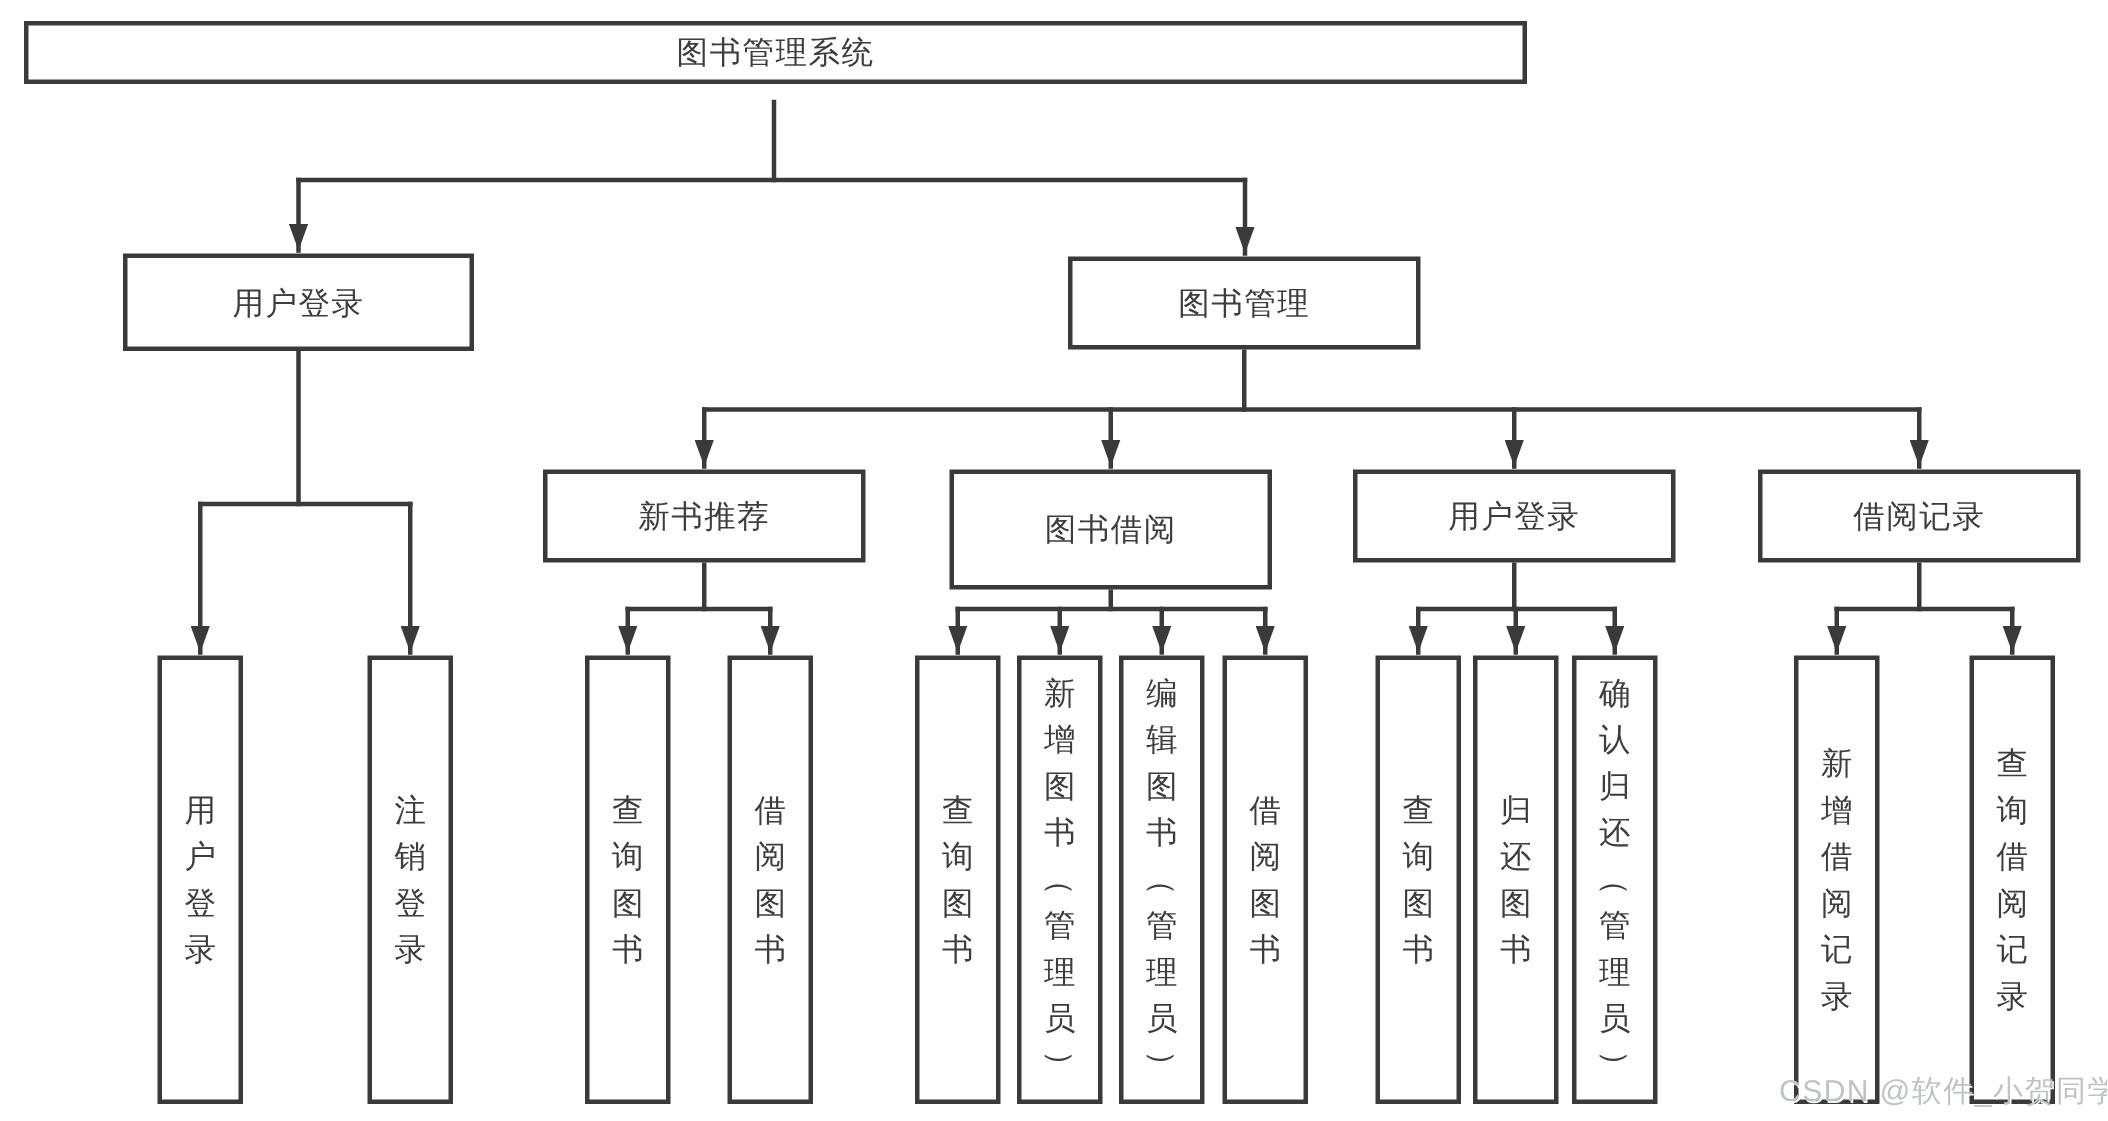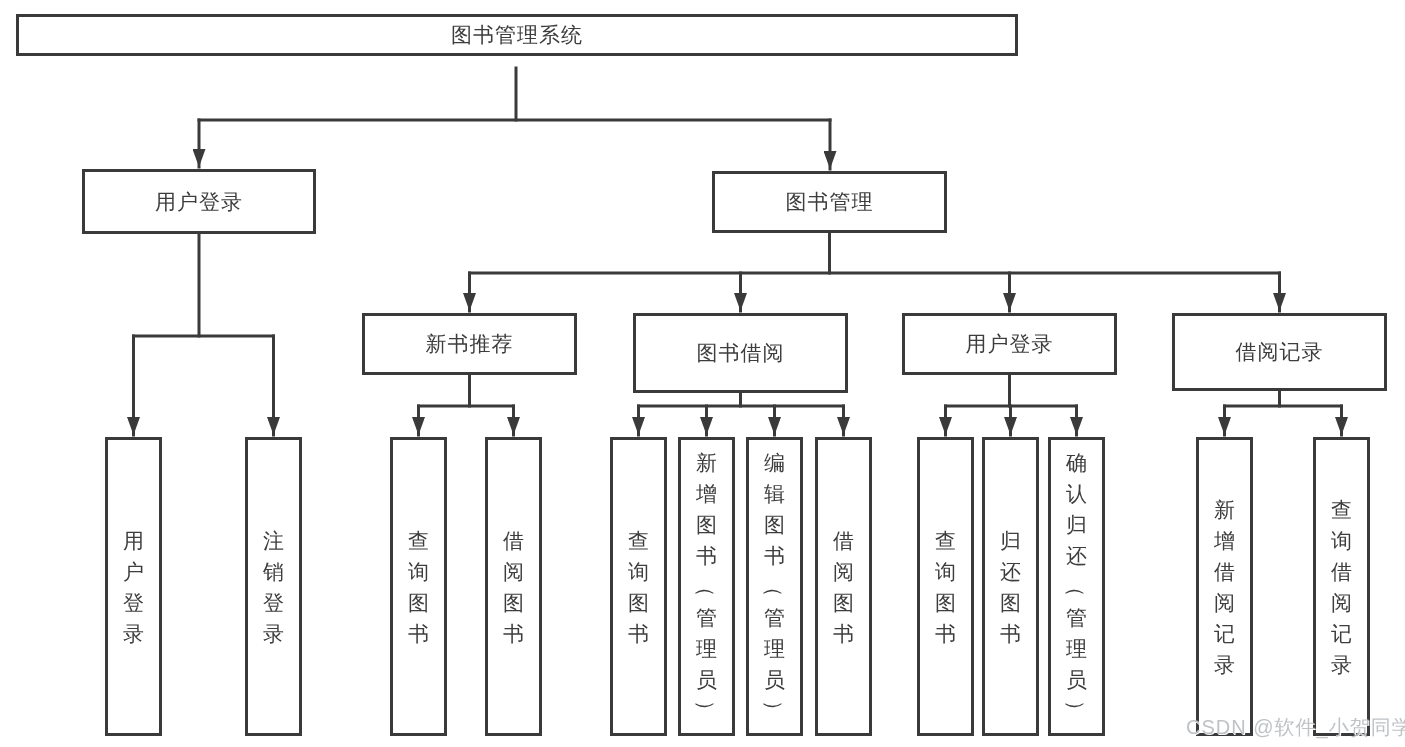--- a/index.html
+++ b/index.html
@@ -101,21 +101,21 @@
   </svg>
 
   <div class="node" style="left:16px;top:14px;width:1002px;height:42px">图书管理系统</div>
 
   <div class="node" style="left:82px;top:169px;width:234px;height:65px">用户登录</div>
   <div class="node" style="left:712px;top:171px;width:235px;height:62px">图书管理</div>
 
   <div class="node" style="left:362px;top:313px;width:215px;height:62px">新书推荐</div>
   <div class="node" style="left:633px;top:313px;width:215px;height:80px">图书借阅</div>
   <div class="node" style="left:902px;top:313px;width:215px;height:62px">用户登录</div>
-  <div class="node" style="left:1172px;top:313px;width:215px;height:78px">借阅记录</div>
+  <div class="node" style="left:1172px;top:313px;width:215px;height:62px">借阅记录</div>
 
   <div class="node vbox" style="left:105px;top:437px;width:57px;height:299px">
       <span class="ch">用</span>
       <span class="ch">户</span>
       <span class="ch">登</span>
       <span class="ch">录</span>
     </div>
   <div class="node vbox" style="left:245px;top:437px;width:57px;height:299px">
       <span class="ch">注</span>
       <span class="ch">销</span>

